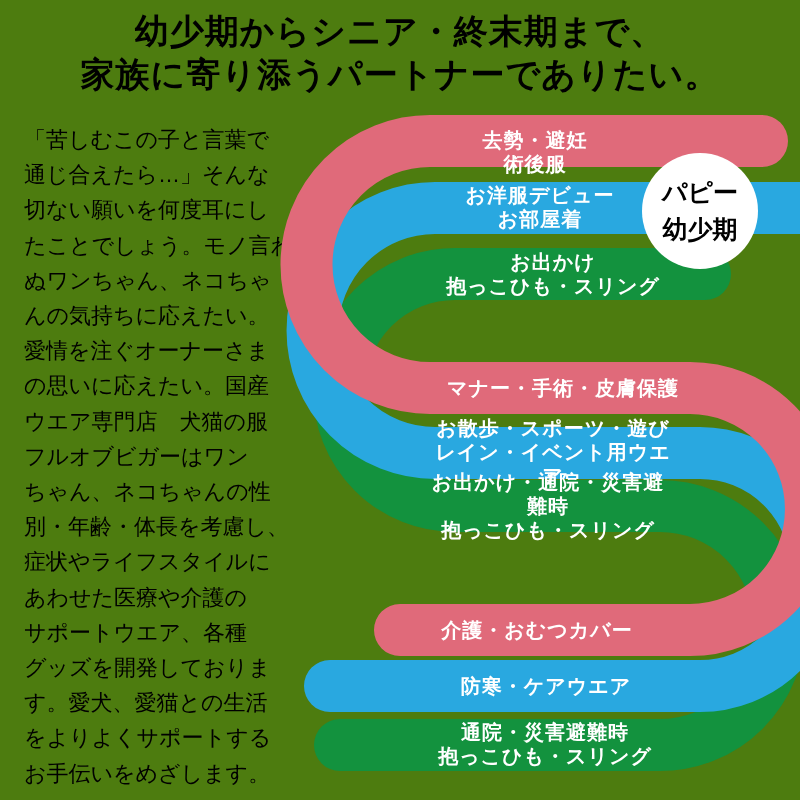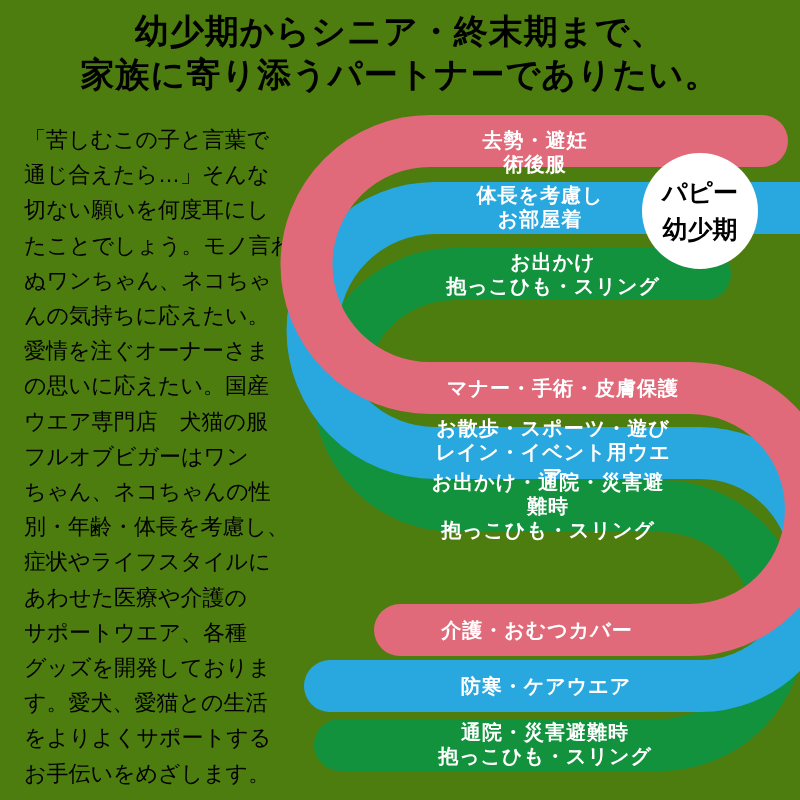--- a/index.html
+++ b/index.html
@@ -64,21 +64,21 @@
   <div class="diagram">
 
     <svg class="ribbons" viewBox="0 0 800 800" aria-hidden="true">
       <path d="M 705 274 L 455 274 A 116 116 0 0 0 455 506 L 660 506 A 119.5 119.5 0 0 1 660 745 L 340 745" stroke="#13923e"></path>
       <path d="M 812 208 L 435 208 A 122.5 122.5 0 0 0 435 453 L 700 453 A 116.5 116.5 0 0 1 700 686 L 330 686" stroke="#29a8e0"></path>
       <path d="M 762 141 L 430 141 A 123.5 123.5 0 0 0 430 388 L 690 388 A 121 121 0 0 1 690 630 L 400 630" stroke="#e06a7a"></path>
     </svg>
 
     <div class="band-label" style="left:535px;top:152px">去勢・避妊
 術後服</div>
-    <div class="band-label" style="left:540px;top:207px">体長を考慮し
+    <div class="band-label" style="left:540px;top:207px">お洋服デビュー
 お部屋着</div>
     <div class="band-label" style="left:553px;top:274px">お出かけ
 抱っこひも・スリング</div>
 
     <div class="band-label" style="left:563px;top:388px">マナー・手術・皮膚保護</div>
     <div class="band-label" style="left:553px;top:452px">お散歩・スポーツ・遊び
 レイン・イベント用ウエア</div>
     <div class="band-label" style="left:548px;top:506px">お出かけ・通院・災害避難時
 抱っこひも・スリング</div>
 

